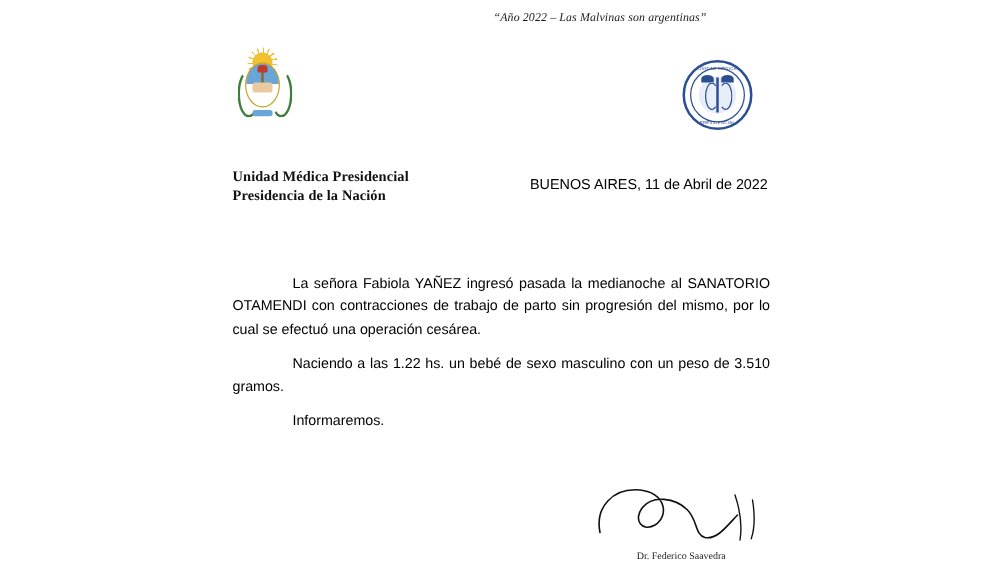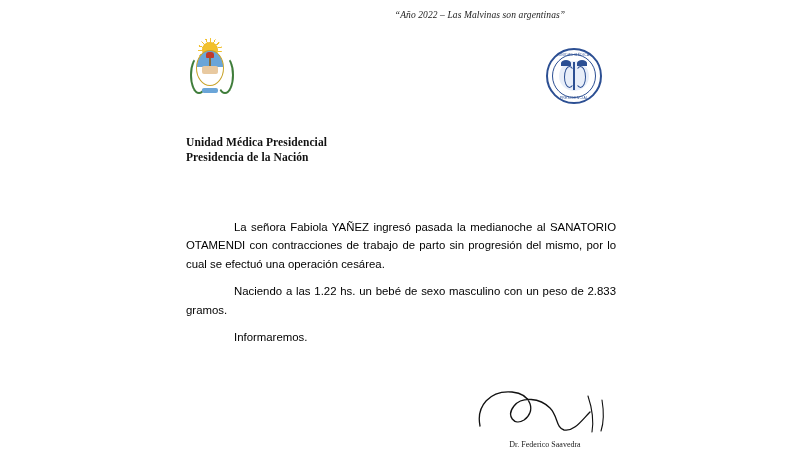--- a/index.html
+++ b/index.html
@@ -313,24 +313,25 @@
     <div class="snake2"></div>
     <div class="arc-text-top">UNIDAD MÉDICA</div>
     <div class="arc-text-bottom">PRESIDENCIAL</div>
   </div>
 
   <div class="letterhead">
     <div>Unidad Médica Presidencial</div>
     <div>Presidencia de la Nación</div>
   </div>
 
+  <div class="dateline">BUENOS AIRES, 11 de Abril de 2022</div>
 
   <div class="body-text">
     <p>La señora Fabiola YAÑEZ ingresó pasada la medianoche al SANATORIO OTAMENDI con contracciones de trabajo de parto sin progresión del mismo, por lo cual se efectuó una operación cesárea.</p>
-    <p>Naciendo a las 1.22 hs. un bebé de sexo masculino con un peso de 2.833 gramos.</p>
+    <p>Naciendo a las 1.22 hs. un bebé de sexo masculino con un peso de 3.510 gramos.</p>
     <p>Informaremos.</p>
   </div>
 
   <svg class="signature" viewBox="0 0 160 52">
     <path d="M10,40 C6,20 20,4 42,6 C62,8 66,26 54,34 C44,40 36,30 44,20 C52,10 70,12 80,22 C88,30 86,42 94,44 C104,46 112,34 120,26" fill="none" stroke="#111111" stroke-width="1.3" stroke-linecap="round"></path>
     <path d="M118,10 C122,22 124,34 122,46" fill="none" stroke="#111111" stroke-width="1.1" stroke-linecap="round"></path>
     <path d="M132,14 C134,26 134,36 131,45" fill="none" stroke="#111111" stroke-width="1.1" stroke-linecap="round"></path>
   </svg>
 
   <div class="sign-name">Dr. Federico Saavedra</div>

